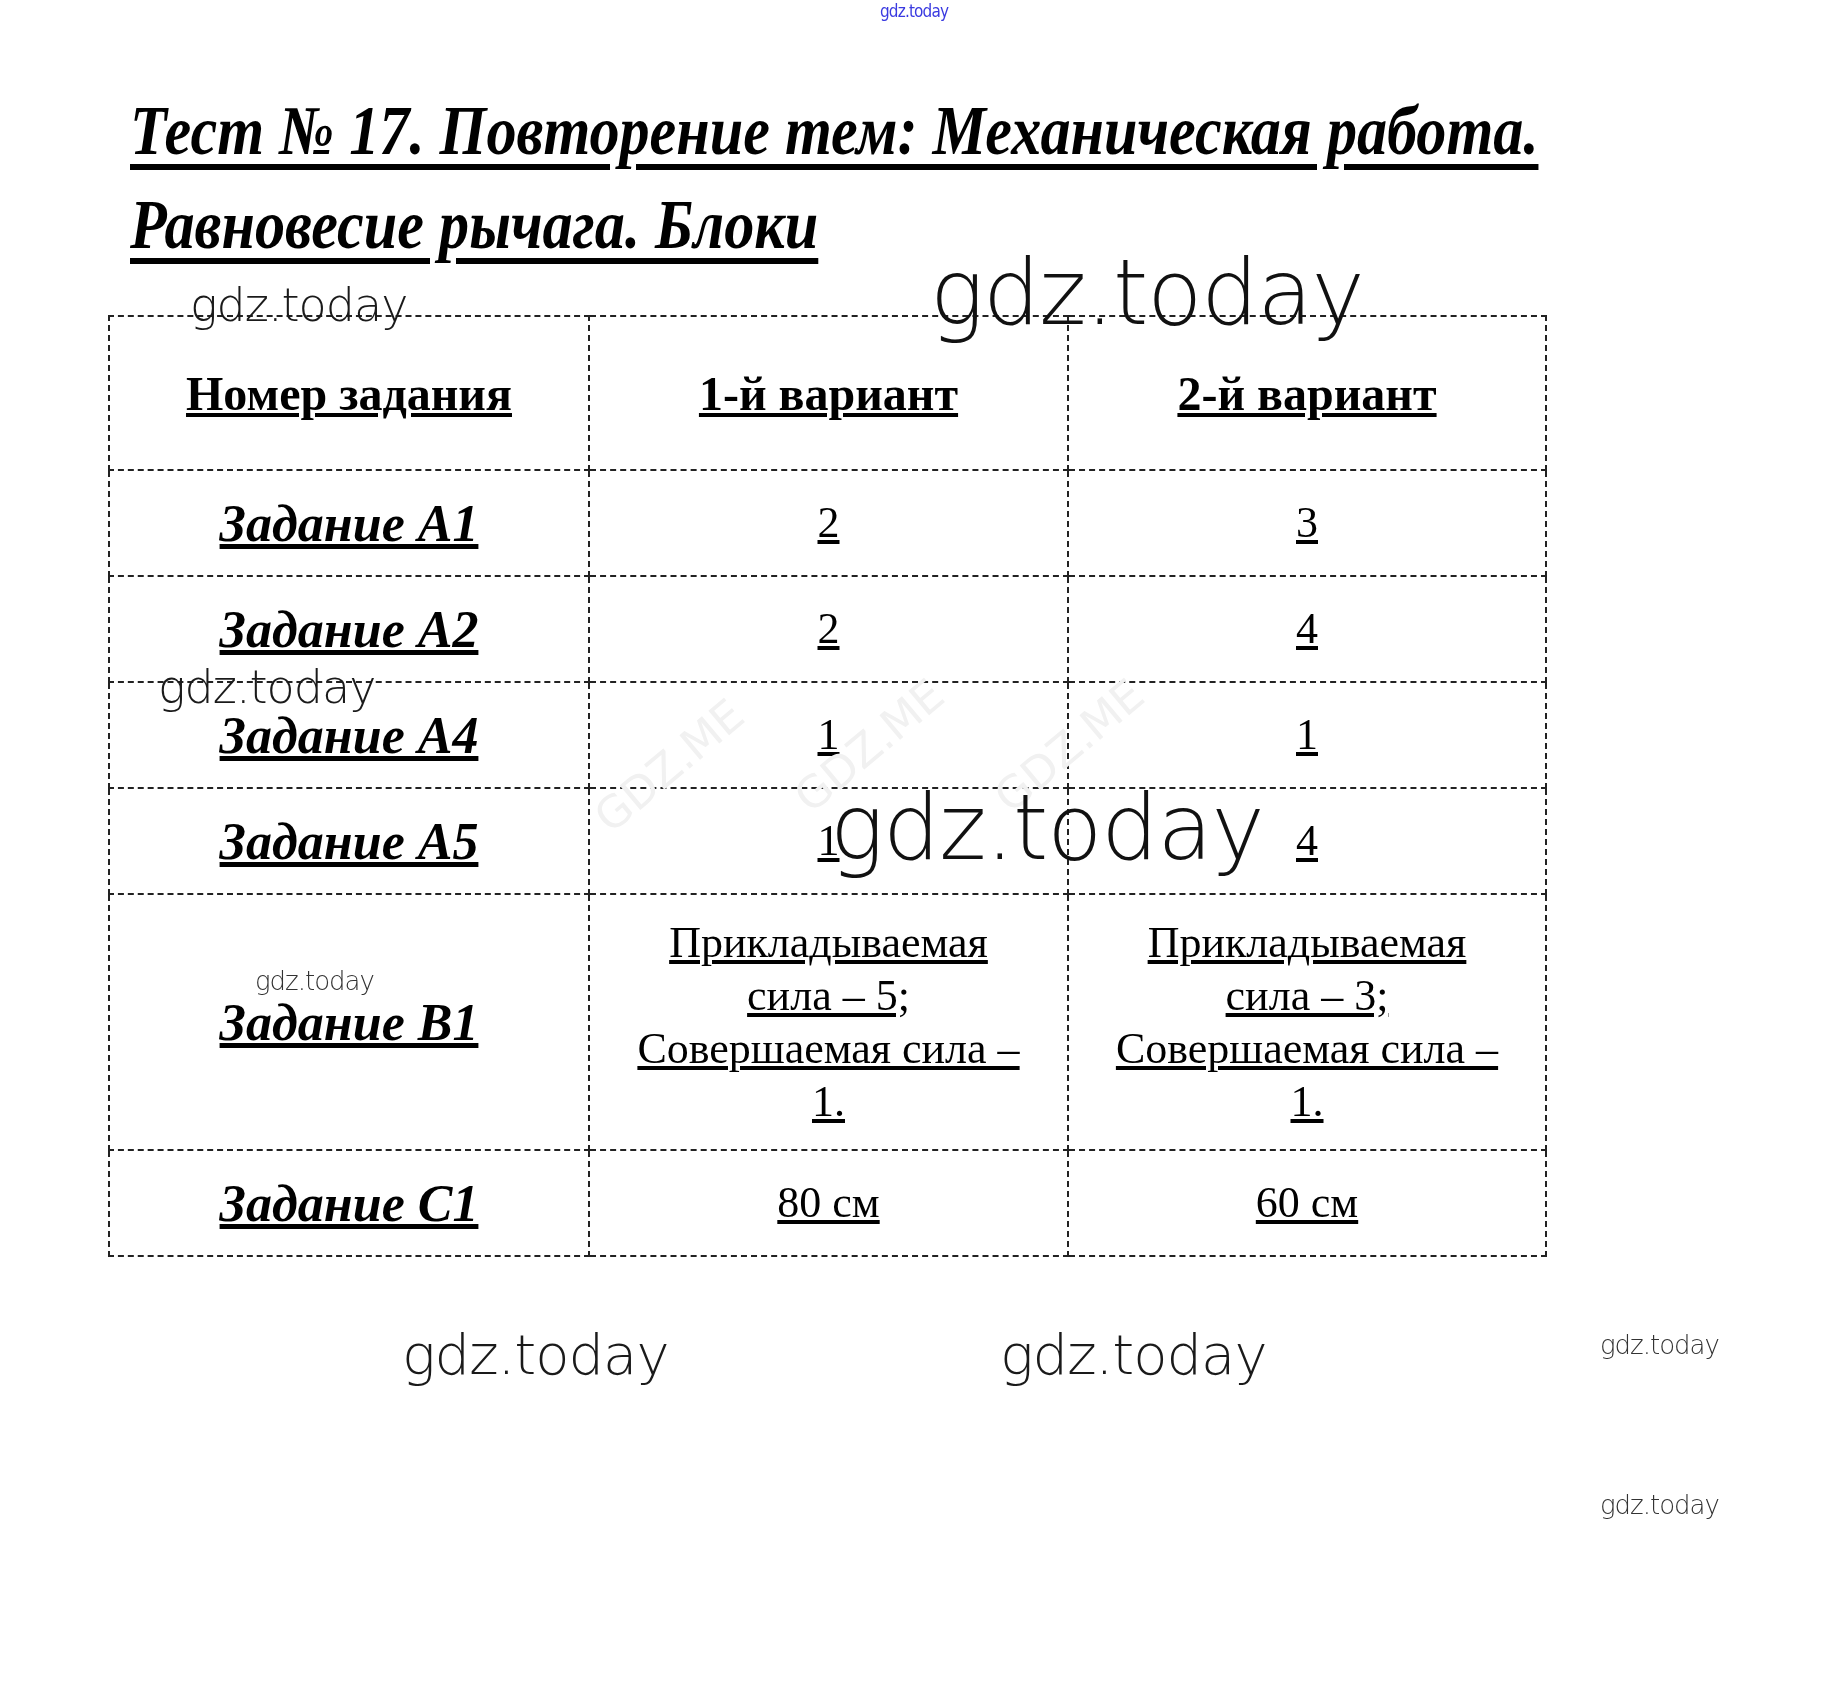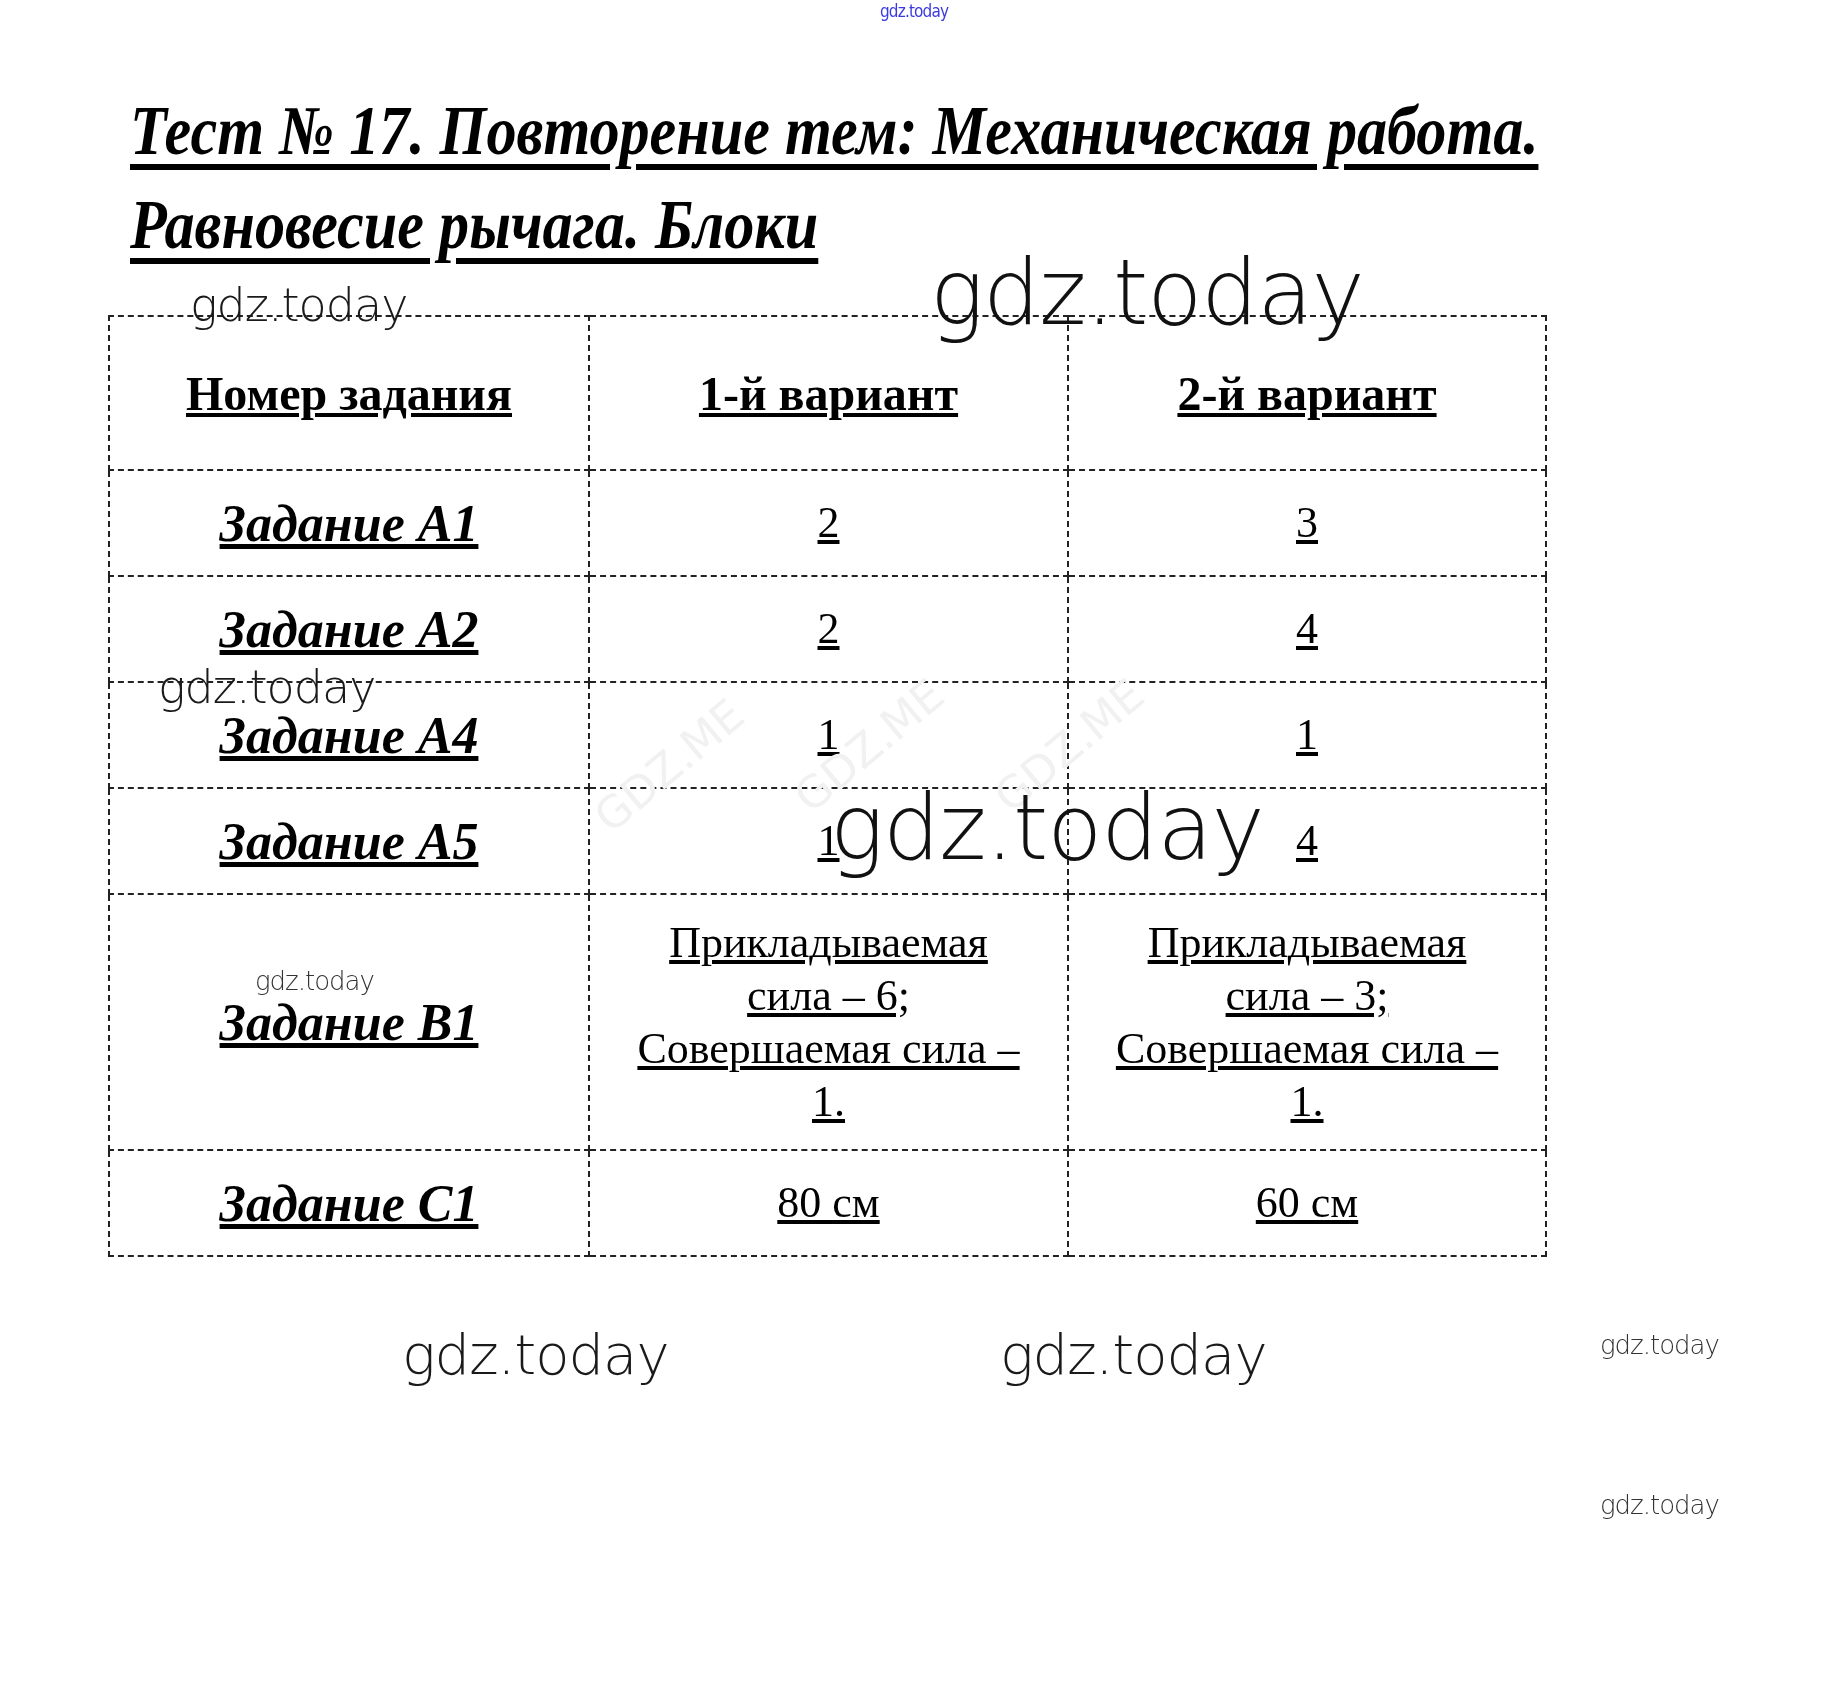--- a/index.html
+++ b/index.html
@@ -70,21 +70,21 @@
   </tr>
   <tr class="r">
     <td class="task">Задание А5</td>
     <td class="val">1</td>
     <td class="val">4</td>
   </tr>
   <tr class="r tall">
     <td class="task">Задание В1</td>
     <td class="val multi">
       <div>Прикладываемая</div>
-      <div>сила – 6;</div>
+      <div>сила – 5;</div>
       <div>Совершаемая сила –</div>
       <div>1.</div>
     </td>
     <td class="val multi">
       <div>Прикладываемая</div>
       <div>сила – 3;</div>
       <div>Совершаемая сила –</div>
       <div>1.</div>
     </td>
   </tr>

